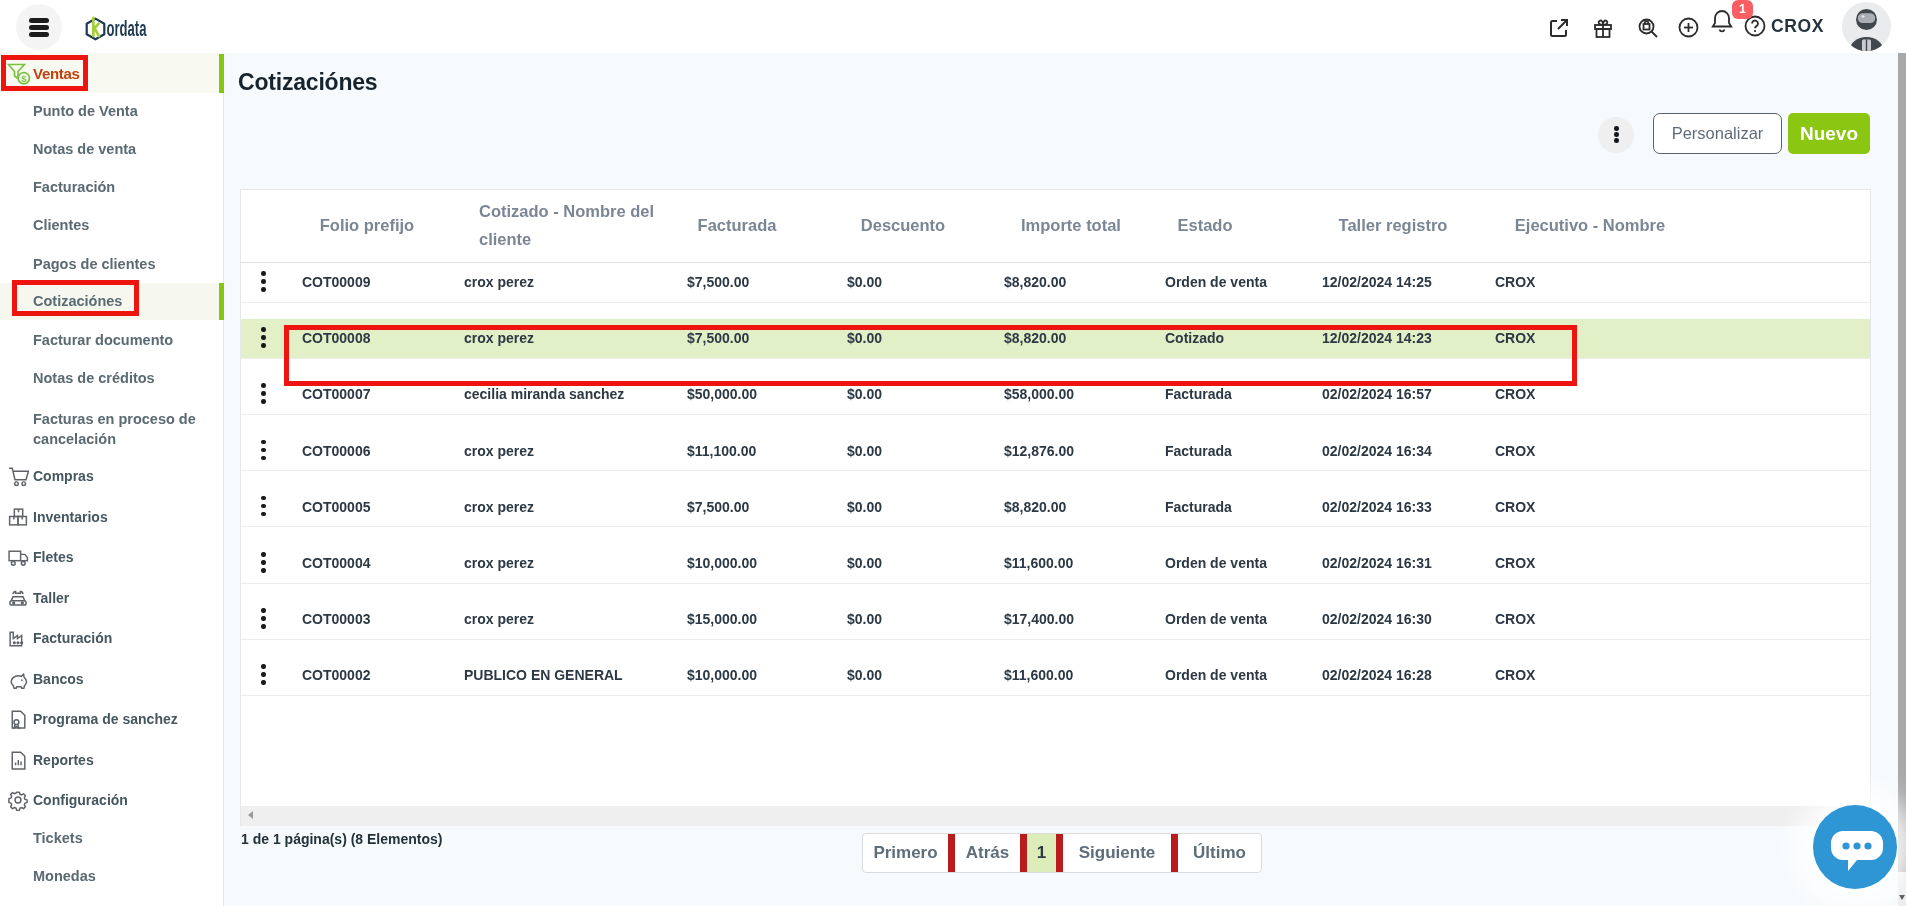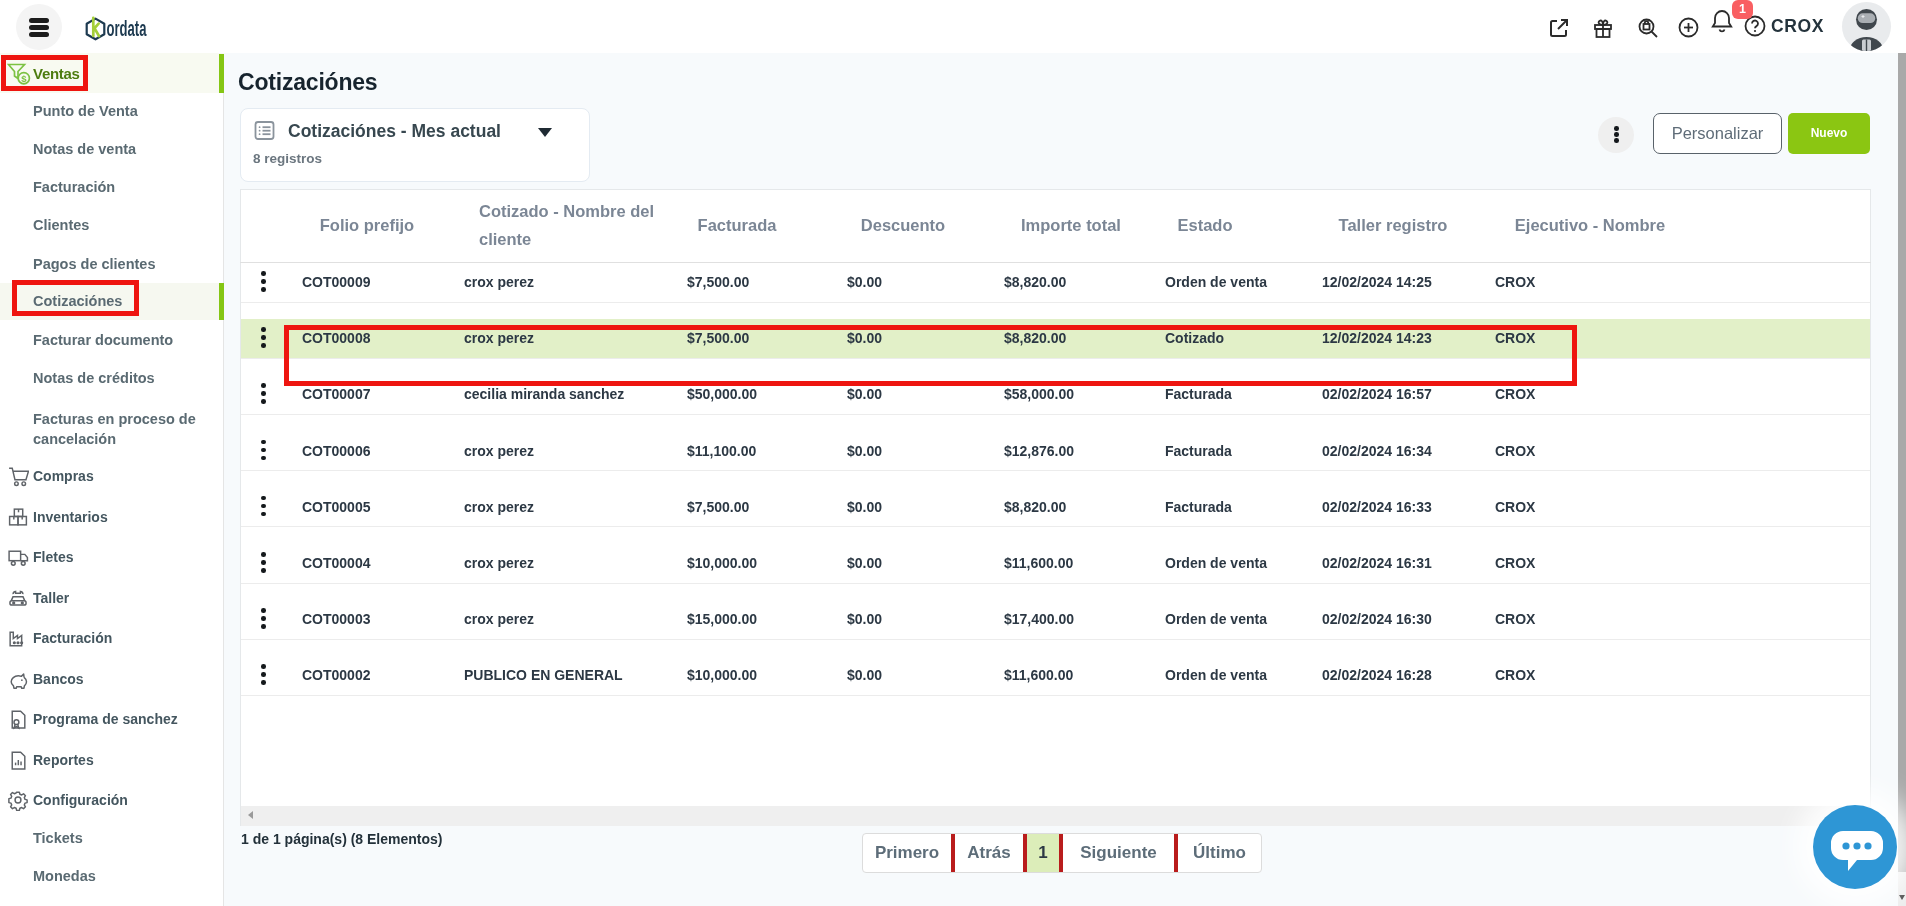--- a/index.html
+++ b/index.html
@@ -14,38 +14,38 @@
   #logo { position:absolute; left:85px; top:8px; }
   
   .tbico { position:absolute; top:0; }
   #crox-name { position:absolute; left:1771px; top:16px; font-size:17.5px; font-weight:bold; color:#24333c; letter-spacing:0.6px; }
   #avatar { position:absolute; left:1842px; top:2px; width:49px; height:49px; border-radius:50%; background:#e9ebed; overflow:hidden; }
   #badge1 { position:absolute; left:1732px; top:0px; width:21px; height:19px; background:#f95f62; border-radius:6px; color:#fff; font-size:12.5px; font-weight:bold; text-align:center; line-height:19px; }
 
   
   #sidebar { position:absolute; left:0; top:53px; width:224px; height:853px; background:#fff; border-right:1px solid #e5e5e5; z-index:4; }
   #ventas-row { position:absolute; left:0; top:0px; width:224px; height:40px; background:#f8faf1; }
-  #ventas-row .vtxt { position:absolute; left:33px; top:12px; font-size:15px; font-weight:bold; color:#4d7c0f; letter-spacing:-0.3px; }
+  #ventas-row .vtxt { position:absolute; left:33px; top:12px; font-size:15px; font-weight:bold; color:#c2410c; letter-spacing:-0.3px; }
   .greenbar { position:absolute; background:#85c614; width:5px; }
   .snav { position:absolute; left:33px; font-size:14.5px; font-weight:600; color:#5a6a72; white-space:nowrap; }
   .inav { position:absolute; left:33px; font-size:14px; font-weight:600; color:#44565f; white-space:nowrap; }
   .sico { position:absolute; left:7px; width:22px; height:22px; }
   #cot-row { position:absolute; left:0; top:230px; width:224px; height:37px; background:#f6f8f0; }
 
   
   #content { position:absolute; left:224px; top:53px; width:1674px; height:853px; background:#f7fafc; }
   #title { position:absolute; left:238px; top:69px; font-size:23px; font-weight:bold; color:#17242e; letter-spacing:-0.2px; }
   #selcard { position:absolute; left:240px; top:108px; width:350px; height:74px; background:#fff; border:1px solid #e4ebf2; border-radius:8px; }
   #selcard .sel-title { position:absolute; left:47px; top:12px; font-size:17.5px; font-weight:600; color:#37474f; }
   #selcard .sel-sub { position:absolute; left:12px; top:42px; font-size:13.5px; font-weight:bold; color:#6b767f; }
   #selcard .caret { position:absolute; left:297px; top:19px; width:0; height:0; border-left:7.5px solid transparent; border-right:7.5px solid transparent; border-top:9px solid #1f2a33; }
   #kebab { position:absolute; left:1598px; top:117px; width:36px; height:36px; border-radius:50%; background:#efefef; }
   #kebab i { position:absolute; left:16px; width:4.6px; height:4.6px; border-radius:50%; background:#14181c; }
   #btn-pers { position:absolute; left:1653px; top:113px; width:129px; height:41px; background:#fff; border:1.5px solid #59626a; border-radius:7px; color:#5f6c78; font-size:16.5px; font-weight:500; text-align:center; line-height:38px; }
-  #btn-nuevo { position:absolute; left:1788px; top:113px; width:82px; height:41px; background:#8bc612; border-radius:5px; color:#fff; font-size:12px; font-weight:bold; text-align:center; line-height:41px; }
+  #btn-nuevo { position:absolute; left:1788px; top:113px; width:82px; height:41px; background:#8bc612; border-radius:5px; color:#fff; font-size:19px; font-weight:bold; text-align:center; line-height:41px; }
 
   
   #tcard { position:absolute; left:240px; top:189px; width:1631px; height:637px; background:#fff; border:1px solid #e5e8ea; }
   .th { position:absolute; transform:translateX(-50%); font-size:16.5px; font-weight:600; color:#7b8695; white-space:nowrap; }
   .thL { position:absolute; font-size:16.5px; font-weight:600; color:#7b8695; white-space:nowrap; }
   #thead-border { position:absolute; left:240px; top:262px; width:1631px; height:1px; background:#e0e0e0; }
   .trow { position:absolute; left:241px; width:1629px; height:40px; border-bottom:1px solid #ececec; }
   .trow span { position:absolute; top:50%; transform:translateY(-50%); font-size:14px; font-weight:bold; color:#2c3844; white-space:nowrap; }
   .kdots { position:absolute; left:20px; top:50%; width:5px; height:22px; transform:translateY(-50%); }
   .kdots i { position:absolute; left:0; width:4.6px; height:4.6px; border-radius:50%; background:#15191c; }
@@ -57,48 +57,34 @@
   
   #hscroll { position:absolute; left:241px; top:806px; width:1629px; height:20px; background:#efefef; }
   #hscroll .larr { position:absolute; left:7px; top:5px; width:0; height:0; border-top:4.8px solid transparent; border-bottom:4.8px solid transparent; border-right:5.6px solid #9a9a9a; }
   #vscroll { position:absolute; left:1898px; top:53px; width:8px; height:853px; background:#ececec; z-index:30; }
   #vscroll .thumb { position:absolute; left:0; top:0; width:8px; height:819px; background:#a9a9a9; }
   #vscroll .darr { position:absolute; left:0.5px; top:842px; width:0; height:0; border-left:3.5px solid transparent; border-right:3.5px solid transparent; border-top:5px solid #3a3a3a; }
 
   
   #pagetxt { position:absolute; left:241px; top:831px; font-size:14px; font-weight:bold; color:#23313a; }
   #pager { position:absolute; left:862px; top:833px; height:40px; background:#fff; border:1px solid #dcdcdc; border-radius:4px; display:flex; }
-  #pager .pb { height:38px; line-height:38px; text-align:center; font-size:17px; font-weight:600; color:#5d6d79; border-right:4px solid #b91c1c; }
+  #pager .pb { height:38px; line-height:38px; text-align:center; font-size:17px; font-weight:600; color:#5d6d79; border-right:7px solid #b91c1c; }
   #pager .pb:last-child { border-right:none; }
   #pager .active { background:#dcedb9; color:#2c3844; }
 
   
   #chat { position:absolute; left:1813px; top:805px; width:84px; height:84px; border-radius:50%; background:#2e96d5; z-index:40; box-shadow:0 0 26px 18px rgba(255,255,255,0.85); }
 </style>
 </head>
 <body>
 <div id="stage">
 
   <div id="content"></div>
   <div id="title">Cotizaciónes</div>
 
-  <div id="selcard">
-    <svg style="position:absolute;left:13px;top:11px" width="21" height="21" viewBox="0 0 21 21" fill="none" stroke="#8a939c" stroke-width="1.8">
-      <rect x="1.5" y="2" width="18" height="17" rx="2.5"></rect>
-      <circle cx="5.6" cy="7.2" r="0.9" fill="#8a939c" stroke="none"></circle>
-      <circle cx="5.6" cy="10.7" r="0.9" fill="#8a939c" stroke="none"></circle>
-      <circle cx="5.6" cy="14.2" r="0.9" fill="#8a939c" stroke="none"></circle>
-      <line x1="8.5" y1="7.2" x2="16.5" y2="7.2"></line>
-      <line x1="8.5" y1="10.7" x2="16.5" y2="10.7"></line>
-      <line x1="8.5" y1="14.2" x2="16.5" y2="14.2"></line>
-    </svg>
-    <div class="sel-title">Cotizaciónes - Mes actual</div>
-    <div class="caret"></div>
-    <div class="sel-sub">8 registros</div>
-  </div>
 
   <div id="kebab">
       <i style="top:9px"></i>
       <i style="top:15.2px"></i>
       <i style="top:21.4px"></i>
     </div>
   <div id="btn-pers">Personalizar</div>
   <div id="btn-nuevo">Nuevo</div>
 
   <div id="tcard"></div>

